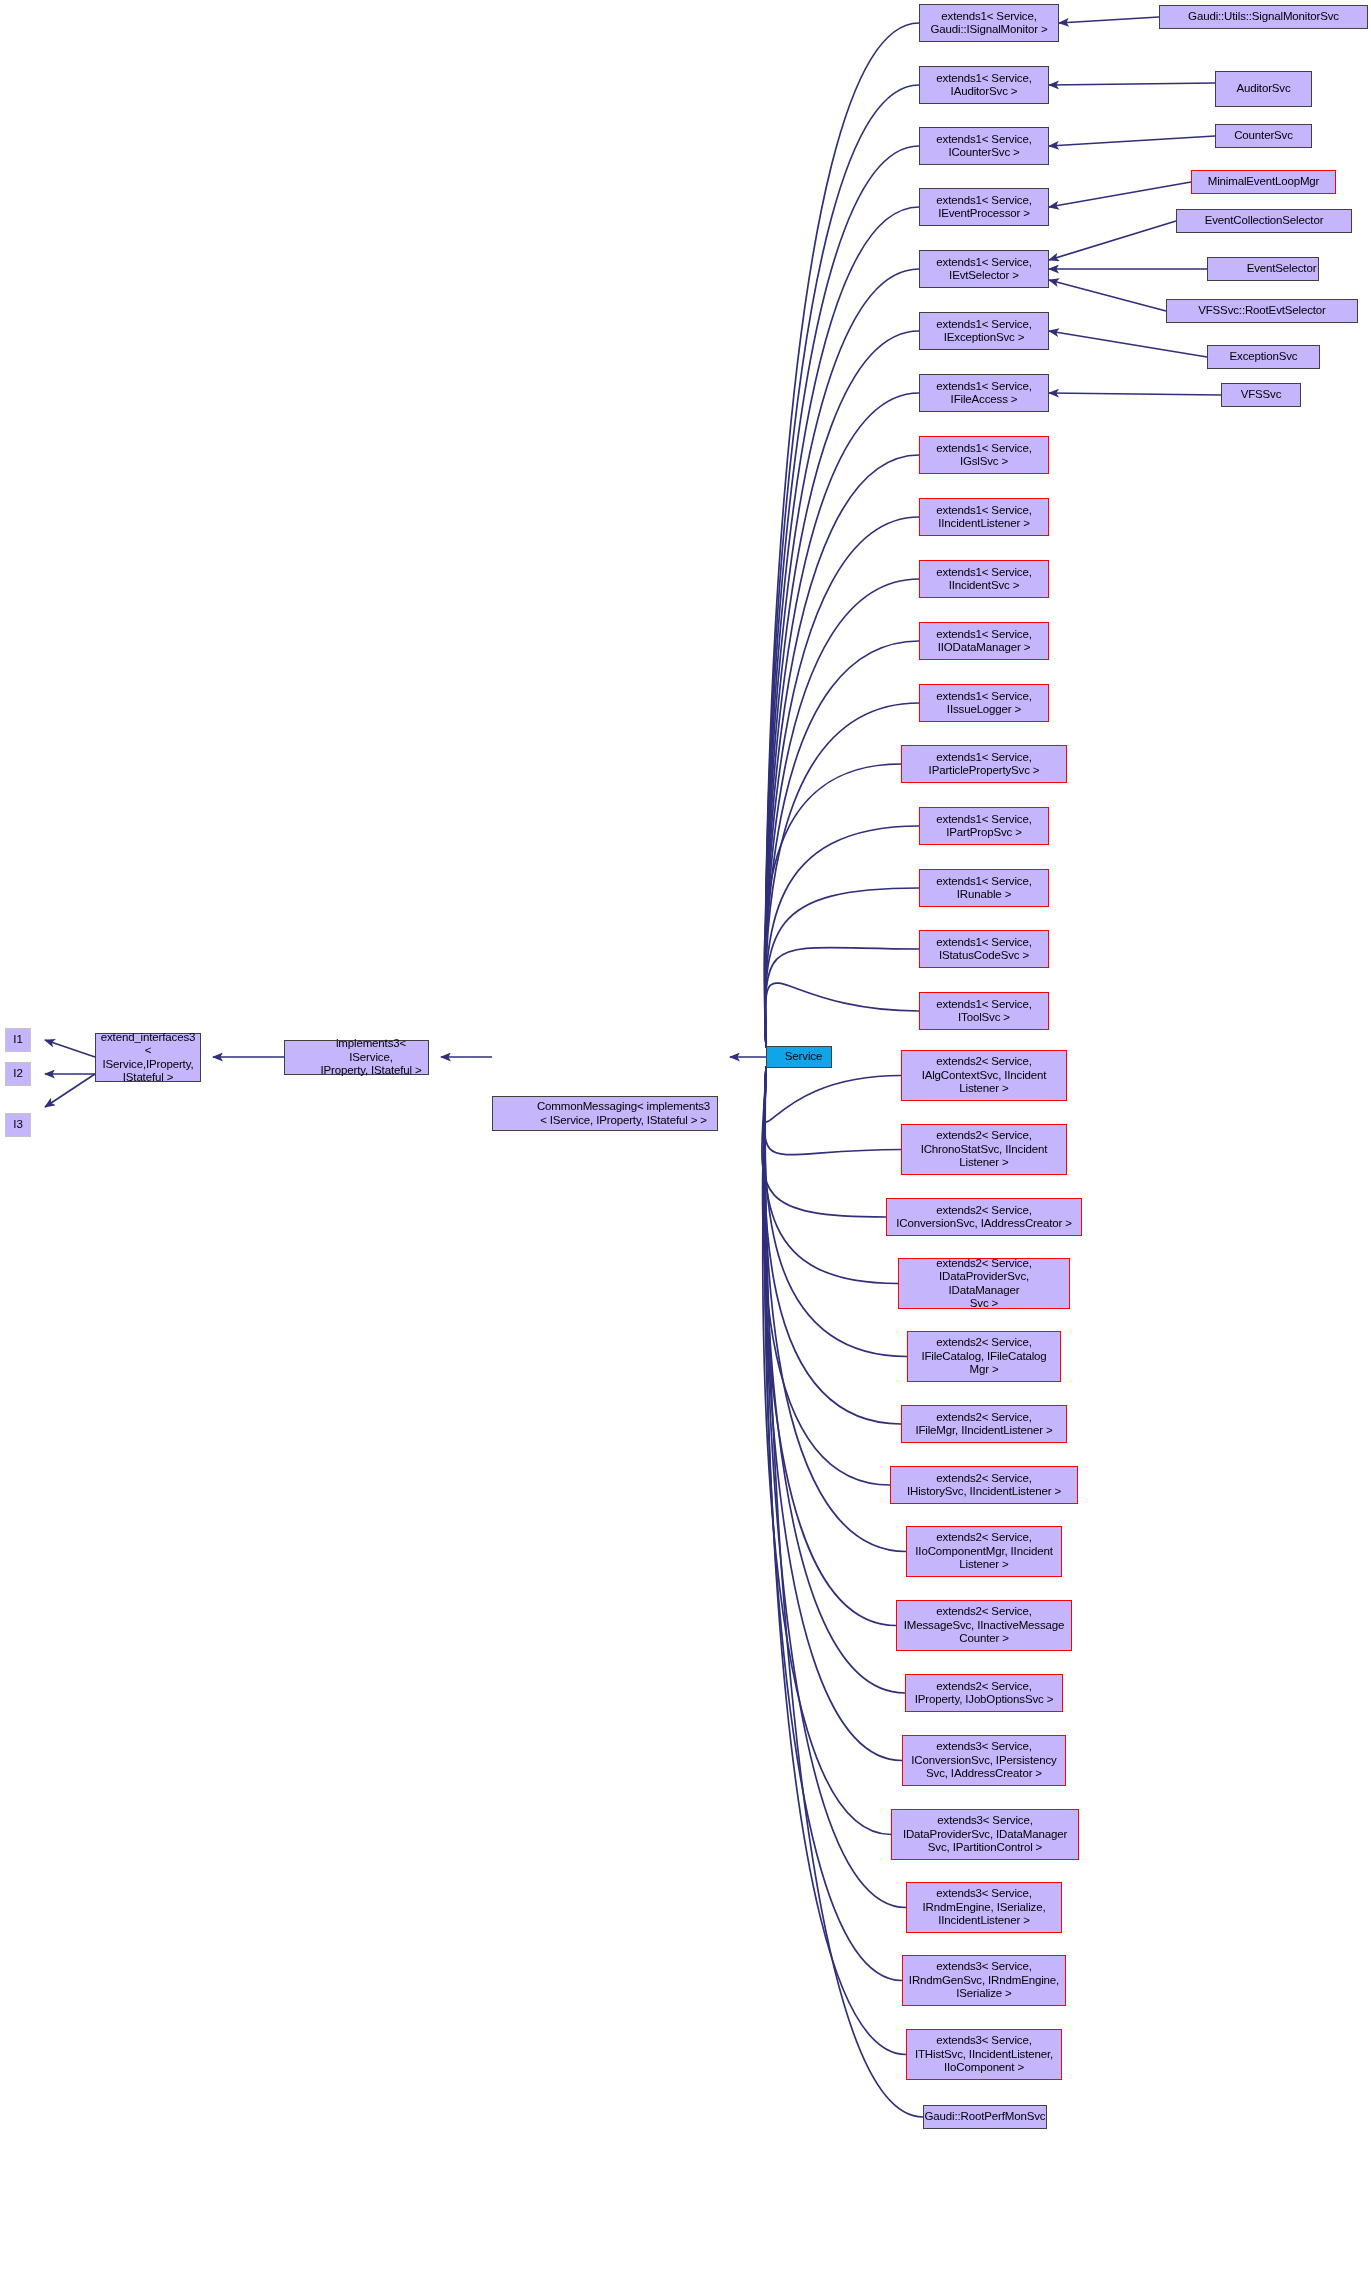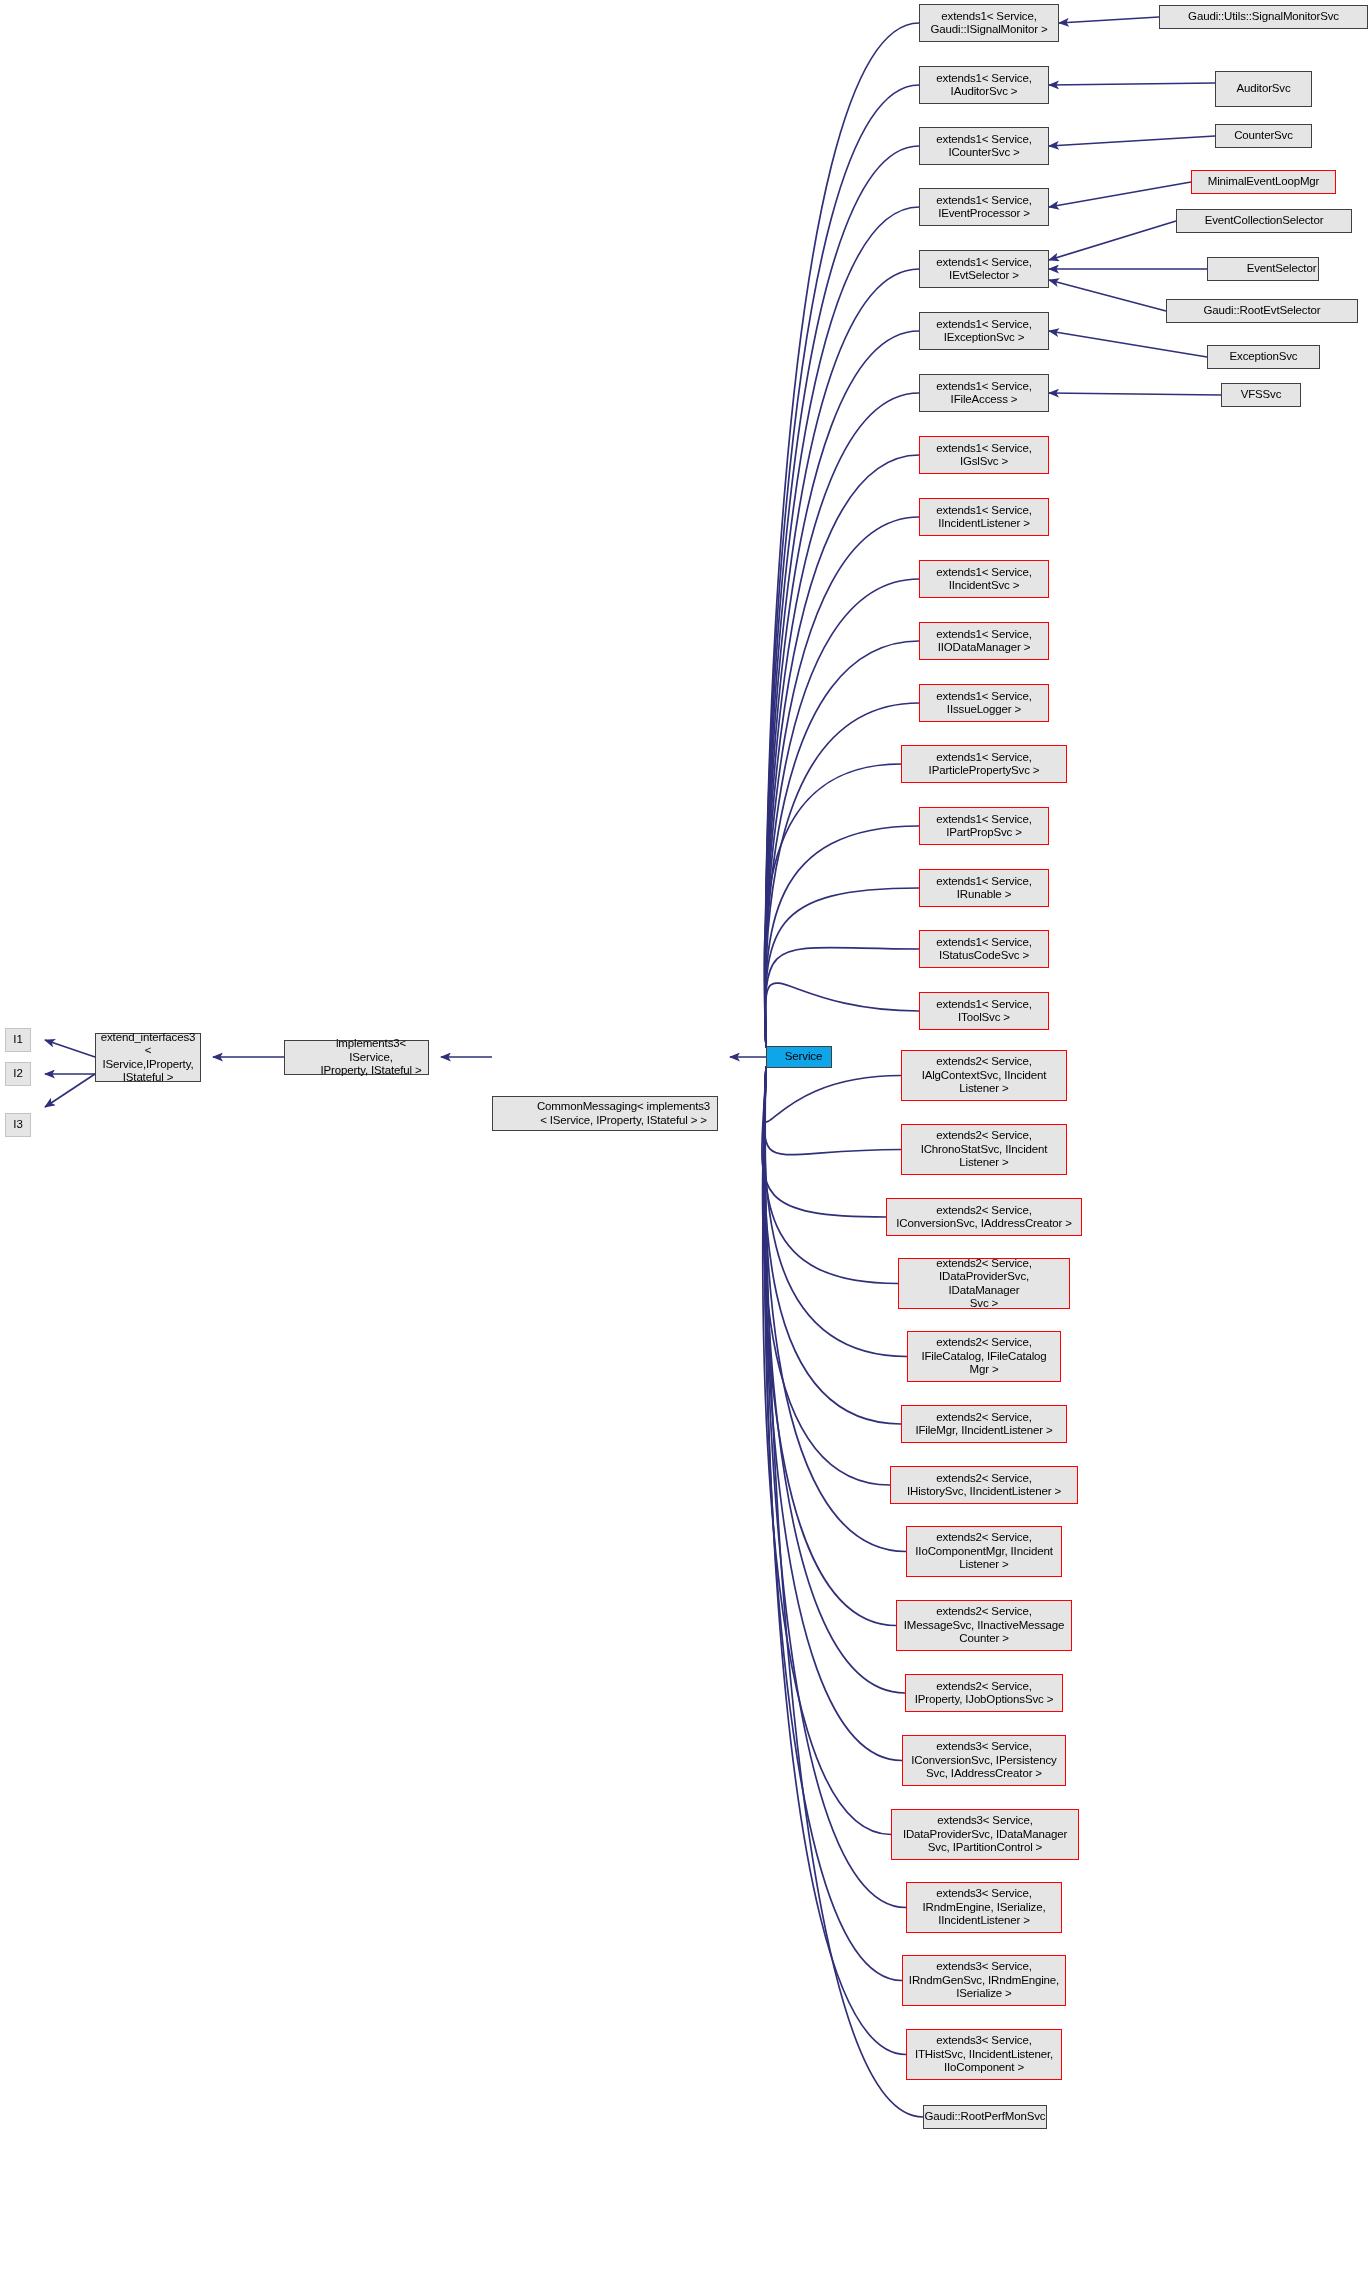--- a/index.html
+++ b/index.html
@@ -21,21 +21,21 @@
     width:1371px;height:2285px;
     pointer-events:none;
   }
   .node{
     position:absolute;
     box-sizing:border-box;
     display:flex;
     align-items:center;
     justify-content:center;
     text-align:center;
-    background:#e5e5e5;
+    background:#c4b5fd;
     border:1px solid #404040;
     font-size:11.5px;
     line-height:13.5px;
     color:#000000;
     letter-spacing:-0.15px;
     padding:1px 3px;
     white-space:pre-line;
     z-index:5;
   }
   .node.red{ border-color:#ff0000; }
@@ -219,17 +219,17 @@
       <div class="node" style="left: 923px; top: 2105px; width: 124px; height: 24px;"><span>Gaudi::RootPerfMonSvc</span></div>
     </div>
 
   <div id="leaf-layer">
       <div class="node" style="left: 1159px; top: 5px; width: 209px; height: 24px;"><span>Gaudi::Utils::SignalMonitorSvc</span></div>
       <div class="node" style="left: 1215px; top: 71px; width: 97px; height: 36px;"><span>AuditorSvc</span></div>
       <div class="node" style="left: 1215px; top: 124px; width: 97px; height: 24px;"><span>CounterSvc</span></div>
       <div class="node red" style="left: 1191px; top: 170px; width: 145px; height: 24px;"><span>MinimalEventLoopMgr</span></div>
       <div class="node" style="left: 1176px; top: 209px; width: 176px; height: 24px;"><span>EventCollectionSelector</span></div>
       <div class="node" style="left: 1207px; top: 257px; width: 112px; height: 24px; padding-left: 40px;"><span>EventSelector</span></div>
-      <div class="node" style="left: 1166px; top: 299px; width: 192px; height: 24px;"><span>Gaudi::RootEvtSelector</span></div>
+      <div class="node" style="left: 1166px; top: 299px; width: 192px; height: 24px;"><span>VFSSvc::RootEvtSelector</span></div>
       <div class="node" style="left: 1207px; top: 345px; width: 113px; height: 24px;"><span>ExceptionSvc</span></div>
       <div class="node" style="left: 1221px; top: 383px; width: 80px; height: 24px;"><span>VFSSvc</span></div>
     </div>
 </div>
 
 </body></html>

